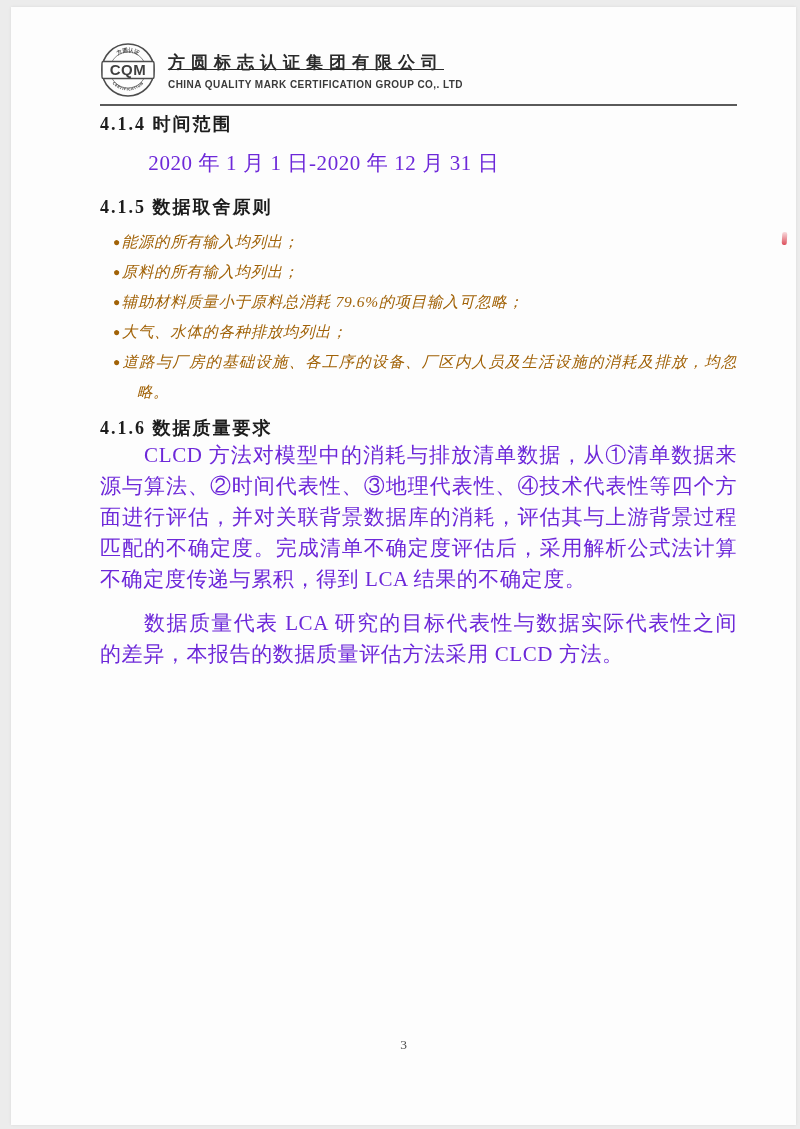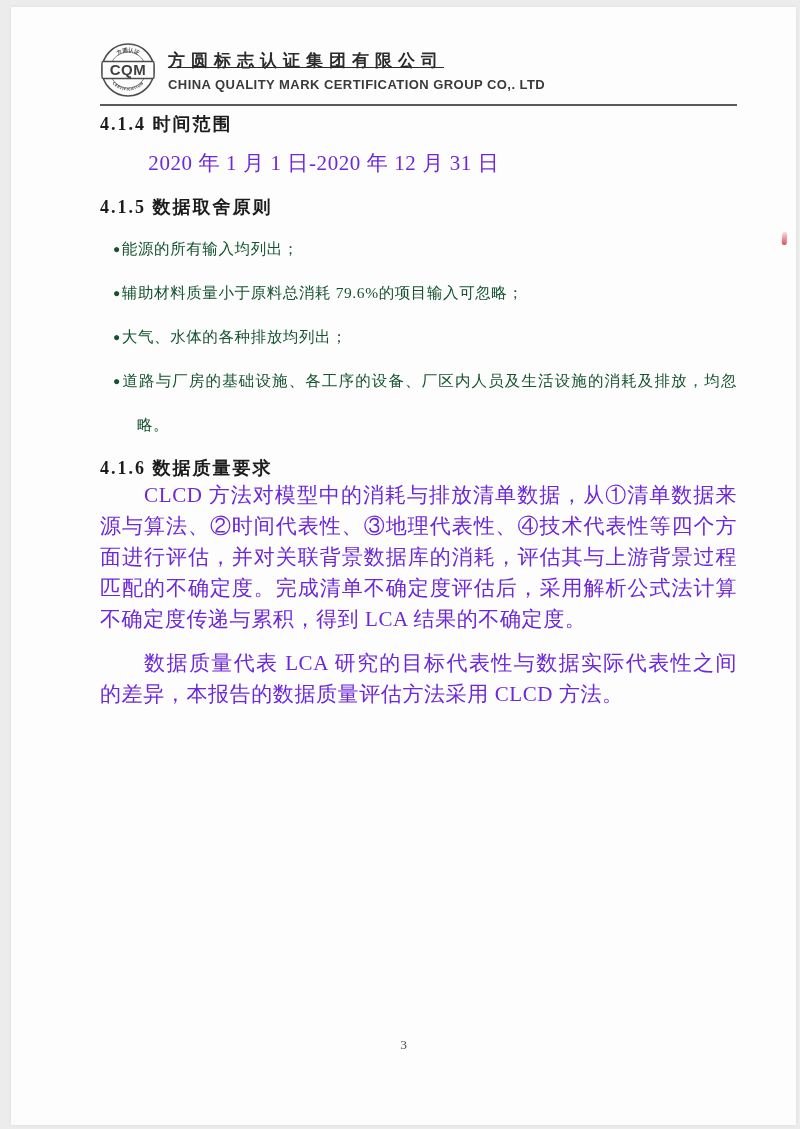--- a/index.html
+++ b/index.html
@@ -32,21 +32,21 @@
   .company { margin-left: 12px; }
   .company-cn {
     font-size: 17px;
     font-weight: bold;
     color: #2b2b2b;
     letter-spacing: 6px;
     font-family: "Liberation Sans", "DejaVu Sans", sans-serif;
     text-decoration: underline;
   }
   .company-en {
-    font-size: 13px;
+    font-size: 10px;
     font-weight: bold;
     color: #3a3a3a;
     letter-spacing: 0.45px;
     margin-top: 5px;
     font-family: "Liberation Sans", "DejaVu Sans", sans-serif;
   }
   
   .doc { color: #3a3a3a; }
   .sec-heading {
     font-size: 18px;
@@ -68,26 +68,27 @@
   .indent { text-indent: 2.1em; }
   .date-line { margin-top: 12px; text-indent: 2.3em; }
   .p-rules { margin-top: 11px; }
   .p-quality { margin-top: 13px; }
   .bullet-list {
     list-style: none;
     margin-top: 9px;
   }
   .bullet-list li {
     font-size: 15.5px;
-    line-height: 43px;
+    line-height: 29px;
     letter-spacing: 0.6px;
     text-align: justify;
-    color: #14532d;
+    color: #a16207;
     padding-left: 37px;
     text-indent: -24px;
+    font-style: italic;
   }
   .bullet-glyph { font-size: 12px; margin-right: 1px; vertical-align: 1px; }
   
   .page-number {
     position: absolute;
     top: 1030px;
     left: 0; right: 0;
     text-align: center;
     font-size: 13.5px;
     color: #4a4a4a;
@@ -131,20 +132,21 @@
 
     <div class="doc">
 
       <div class="sec-heading h-414">4.1.4 时间范围</div>
       <div class="para date-line">2020 年 1 月 1 日-2020 年 12 月 31 日</div>
 
       <div class="sec-heading h-415">4.1.5 数据取舍原则</div>
 
       <ul class="bullet-list">
         <li><span class="bullet-glyph">●</span><span>能源的所有输入均列出；</span></li>
+        <li><span class="bullet-glyph">●</span><span>原料的所有输入均列出；</span></li>
         <li><span class="bullet-glyph">●</span><span>辅助材料质量小于原料总消耗 79.6%的项目输入可忽略；</span></li>
         <li><span class="bullet-glyph">●</span><span>大气、水体的各种排放均列出；</span></li>
         <li><span class="bullet-glyph">●</span><span>道路与厂房的基础设施、各工序的设备、厂区内人员及生活设施的消耗及排放，均忽略。</span></li>
       </ul>
 
       <div class="sec-heading h-416">4.1.6 数据质量要求</div>
       <div class="para indent">CLCD 方法对模型中的消耗与排放清单数据，从①清单数据来源与算法、②时间代表性、③地理代表性、④技术代表性等四个方面进行评估，并对关联背景数据库的消耗，评估其与上游背景过程匹配的不确定度。完成清单不确定度评估后，采用解析公式法计算不确定度传递与累积，得到 LCA 结果的不确定度。</div>
       <div class="para indent p-quality">数据质量代表 LCA 研究的目标代表性与数据实际代表性之间的差异，本报告的数据质量评估方法采用 CLCD 方法。</div>
 
     </div>

